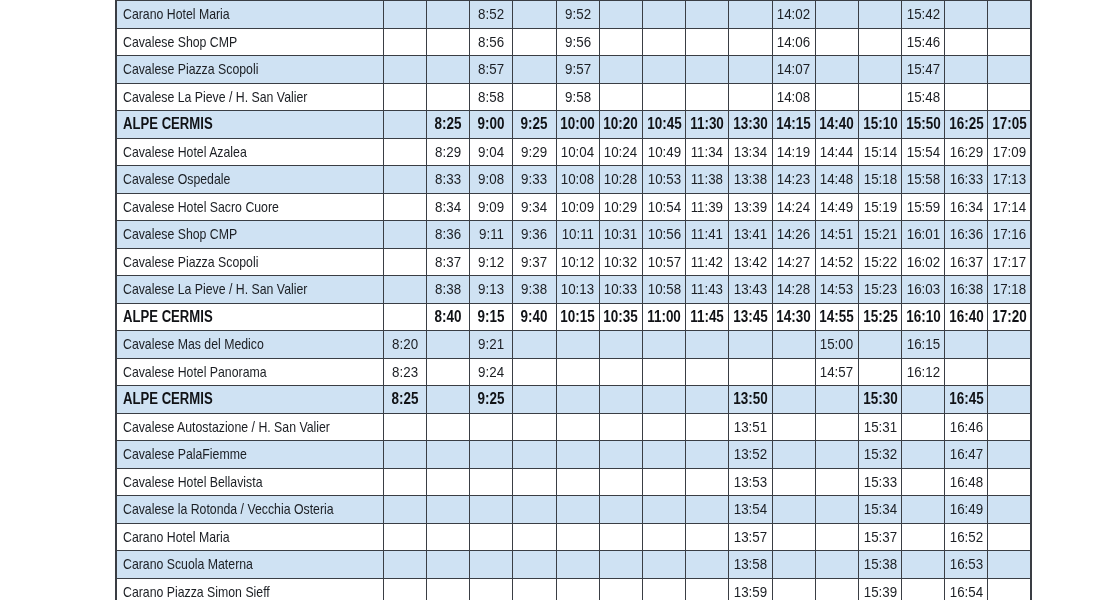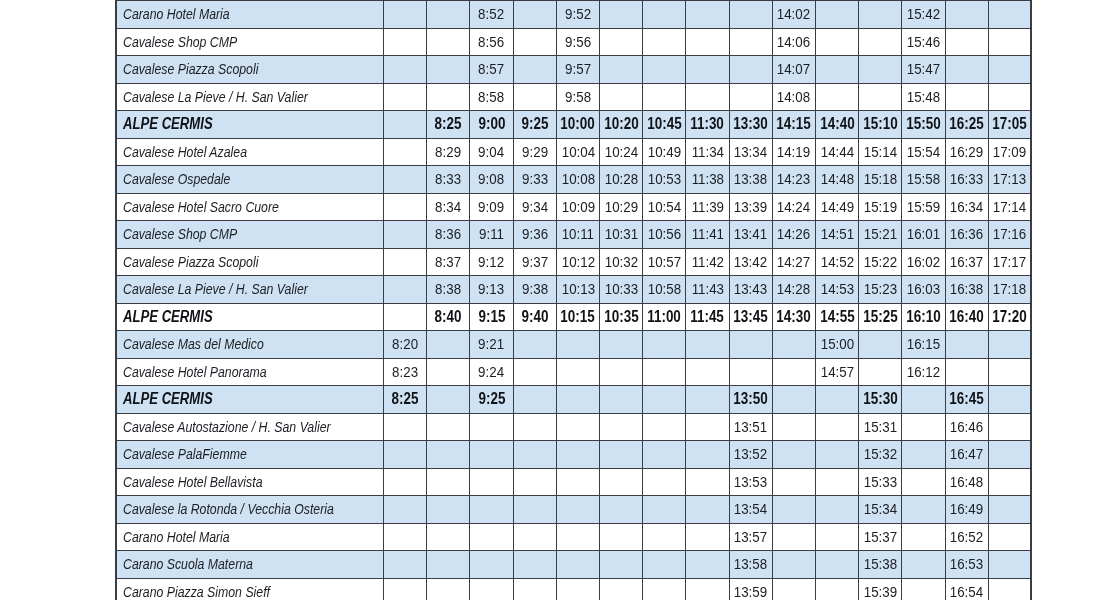--- a/index.html
+++ b/index.html
@@ -14,21 +14,21 @@
     border:2px solid #3a3e44;
     background:#ffffff;
   }
   td{
     border:1.5px solid #3a3e44;
     height:26.5px;line-height:26.5px;
     padding:0;overflow:hidden;vertical-align:middle;
   }
   tr.blue td{background:#cfe2f3;}
   tr.white td{background:#ffffff;}
-  td.stop-name{text-align:left;padding:0 3px 0 6px;font-style:italic;}
+  td.stop-name{text-align:left;padding:0 3px 0 6px;}
   td.time-cell{text-align:center;}
   .nm{
     display:inline-block;white-space:nowrap;
     transform:scaleX(.82);transform-origin:0 50%;
     font-size:15px;color:#1b1e23;
   }
   .tv{
     display:inline-block;white-space:nowrap;
     transform:scaleX(.86);transform-origin:50% 50%;
     font-size:15.5px;color:#1b1e23;

